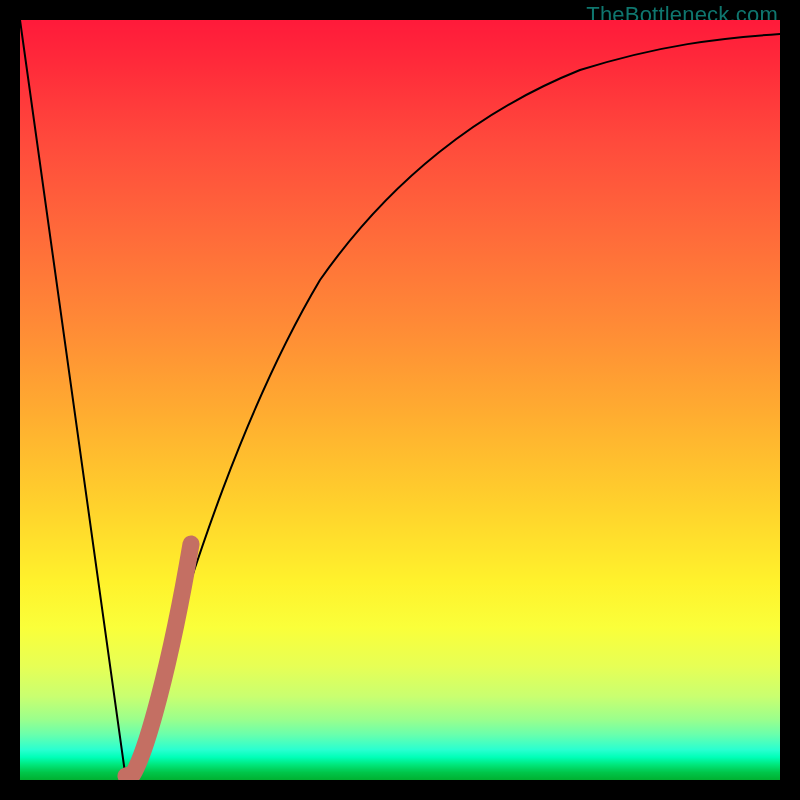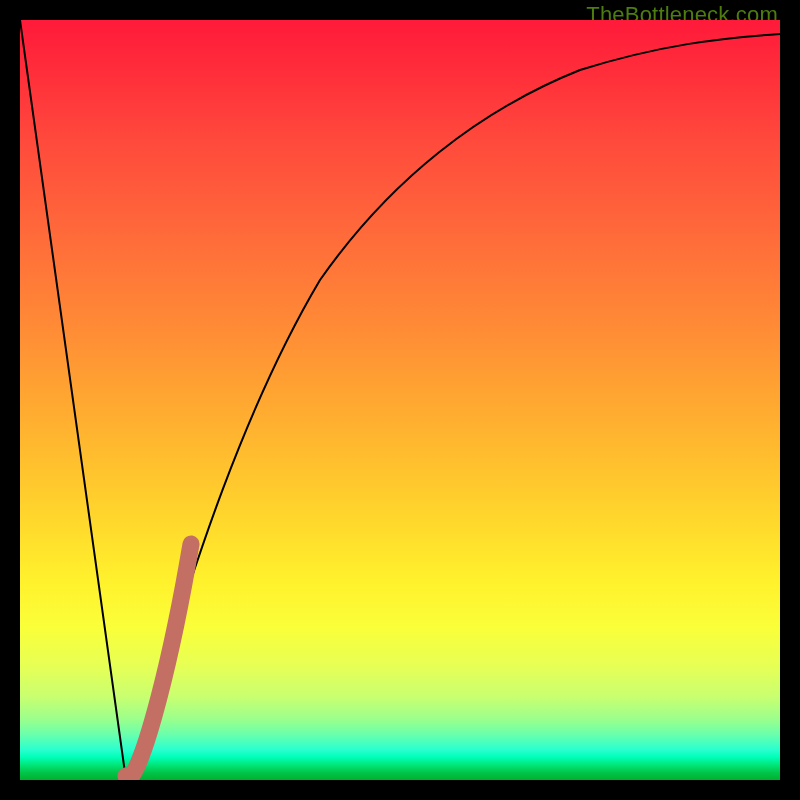--- a/index.html
+++ b/index.html
@@ -51,21 +51,21 @@
     );
   }
   .curve-layer {
     position: absolute;
     inset: 0;
   }
   .attribution {
     position: absolute;
     top: 2px;
     right: 22px;
-    color: #4d7c0f;
+    color: #0f766e;
     font-size: 22px;
     letter-spacing: 0.2px;
     user-select: none;
   }
 </style>
 </head>
 <body>
 
 <div class="frame">
   <div class="attribution">TheBottleneck.com</div>

